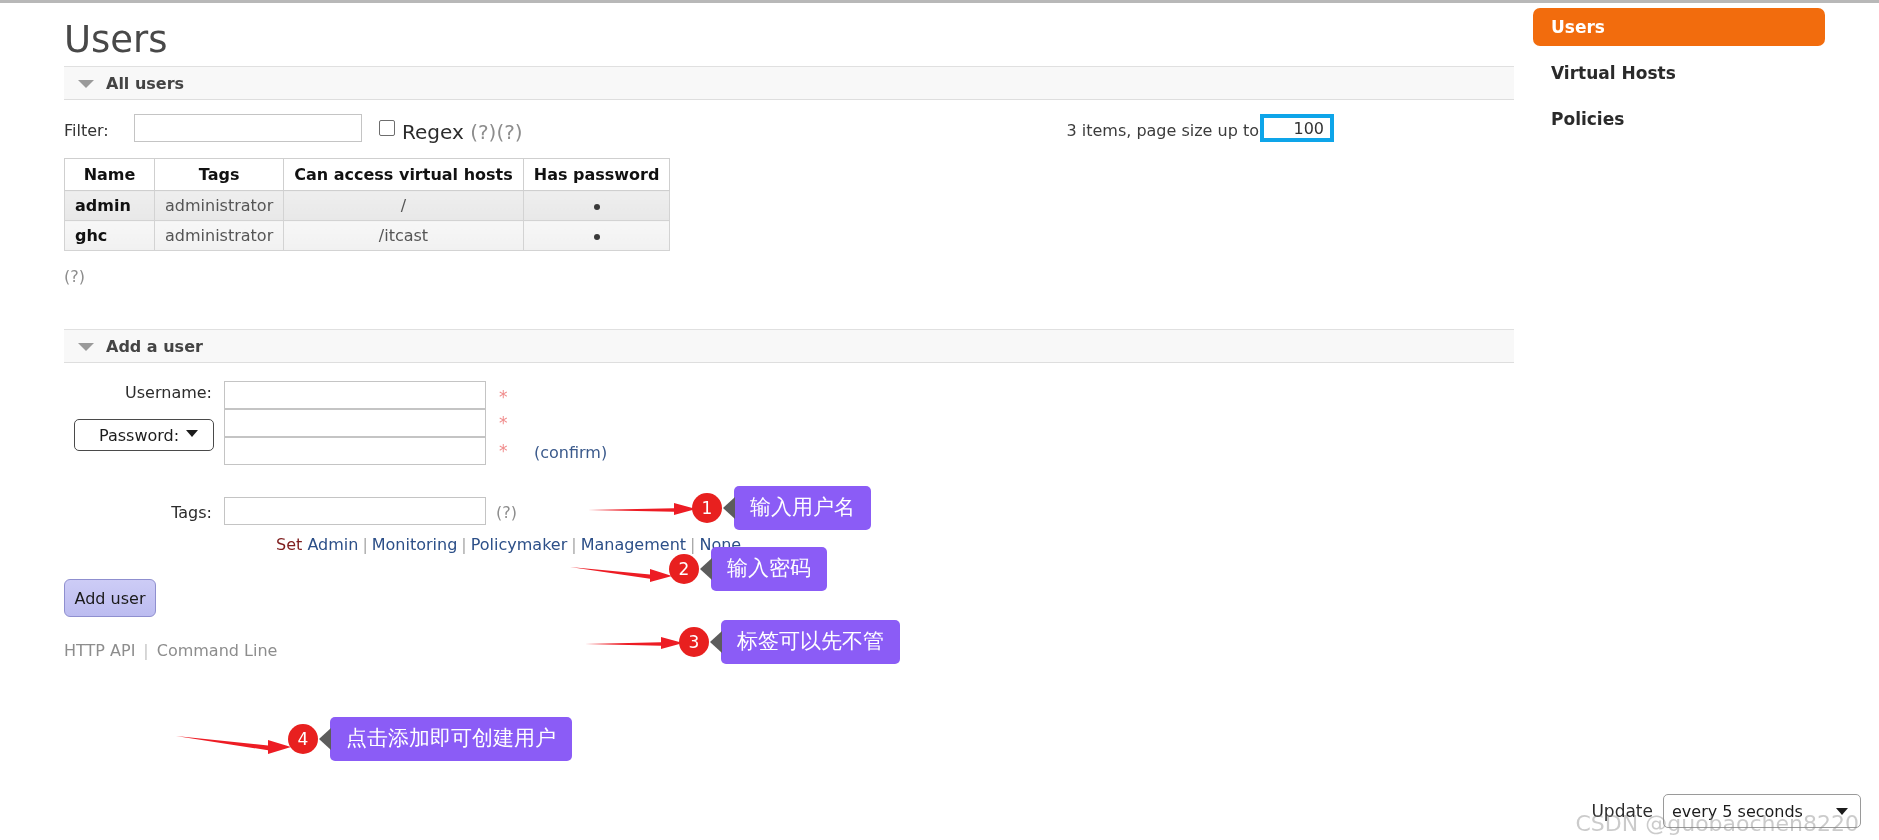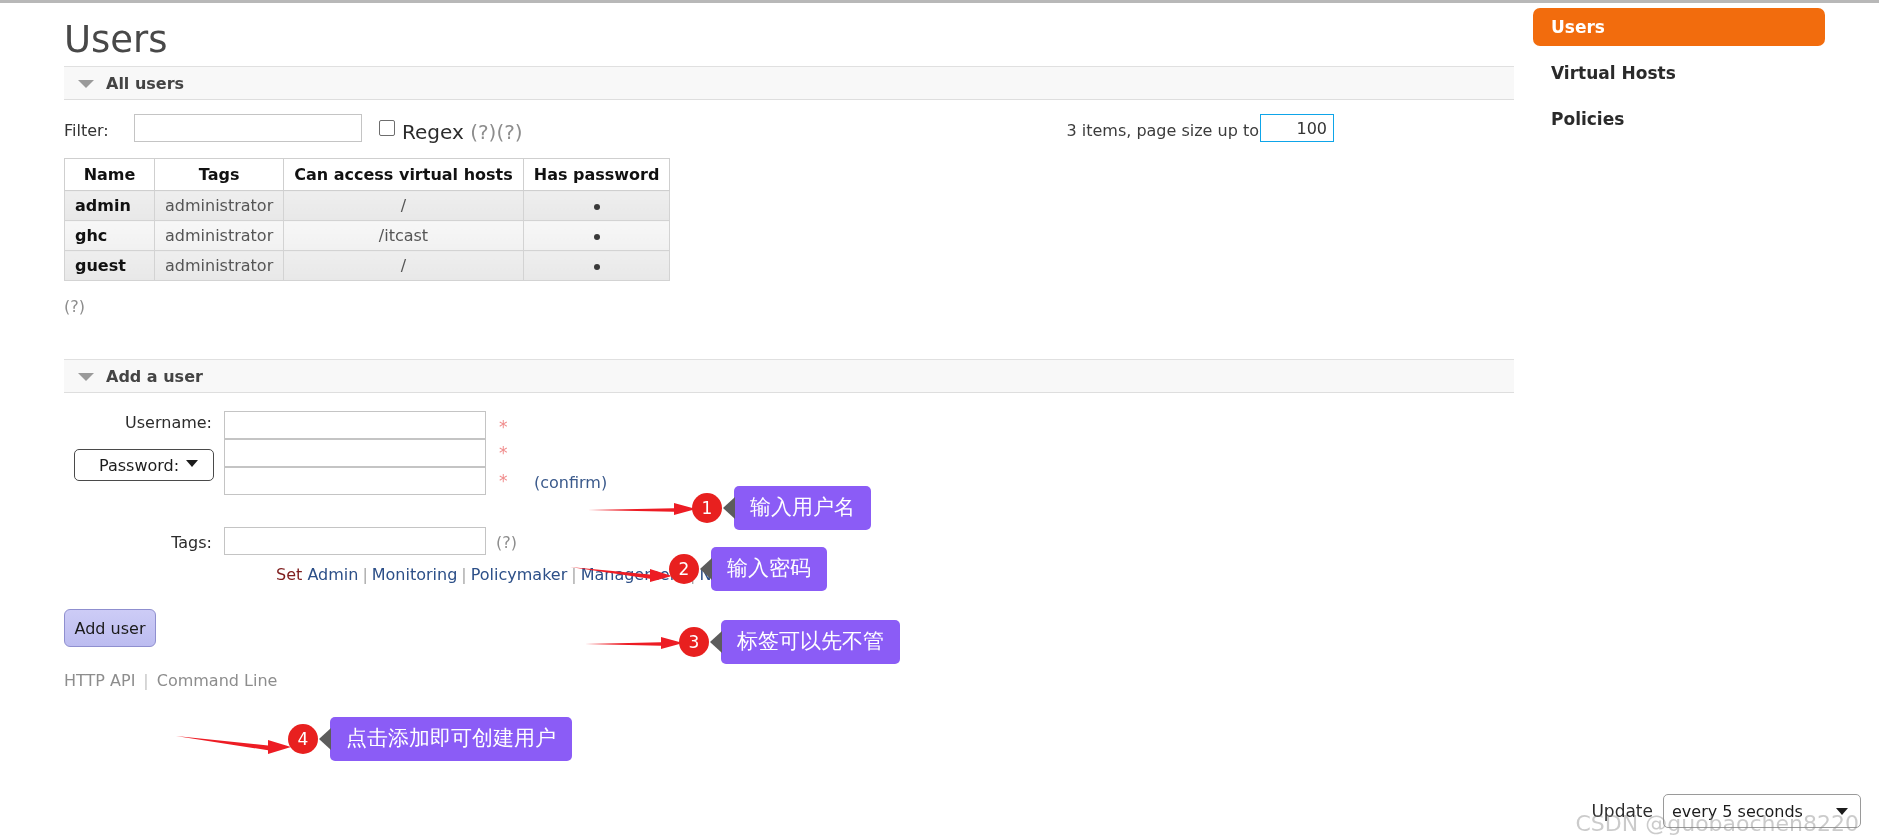--- a/index.html
+++ b/index.html
@@ -97,21 +97,21 @@
     color: #8d8d8d;
   }
   .items-text {
     position: absolute; right: 255px; top: 13px;
     font-size: 16px; color: #3c3c3c;
     white-space: nowrap;
   }
   .pagesize-input {
     position: absolute; right: 180px; top: 6px;
     width: 74px; height: 28px;
-    border: 1px solid #0ea5e9;
+    border: 4px solid #0ea5e9;
     background: #fff;
     font-size: 16px;
     text-align: right;
     padding-right: 6px;
     color: #333;
     font-family: "DejaVu Sans", "Liberation Sans", sans-serif;
   }
 
   
   table.users {
@@ -417,26 +417,20 @@
           <td>administrator</td>
           <td>/</td>
           <td><span class="dot"></span></td>
         </tr>
         <tr class="alt">
           <td class="name">ghc</td>
           <td>administrator</td>
           <td>/itcast</td>
           <td><span class="dot"></span></td>
         </tr>
-        <tr>
-          <td class="name">guest</td>
-          <td>administrator</td>
-          <td>/</td>
-          <td><span class="dot"></span></td>
-        </tr>
       </tbody>
     </table>
 
     <div class="after-table-q">(?)</div>
 
     <div class="section-head" style="margin-top:43px;">
       <span class="tri"></span>
       <span class="lbl">Add a user</span>
     </div>
 

